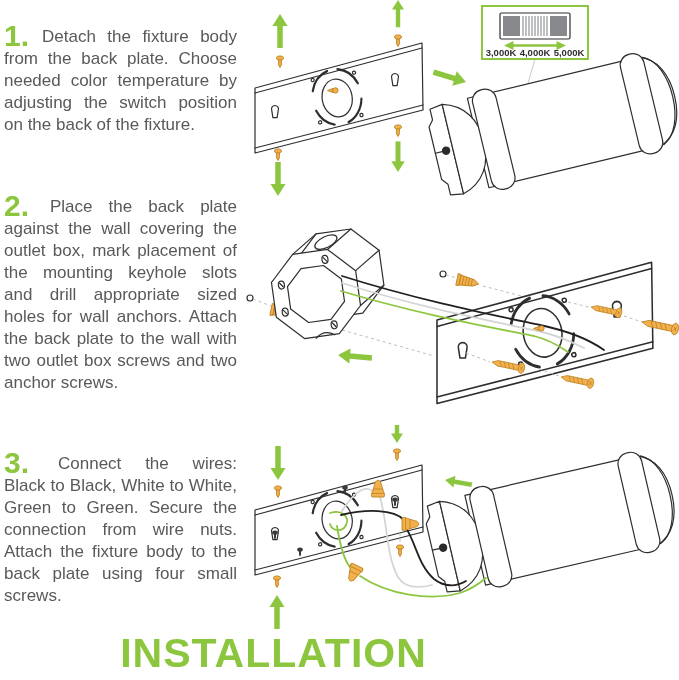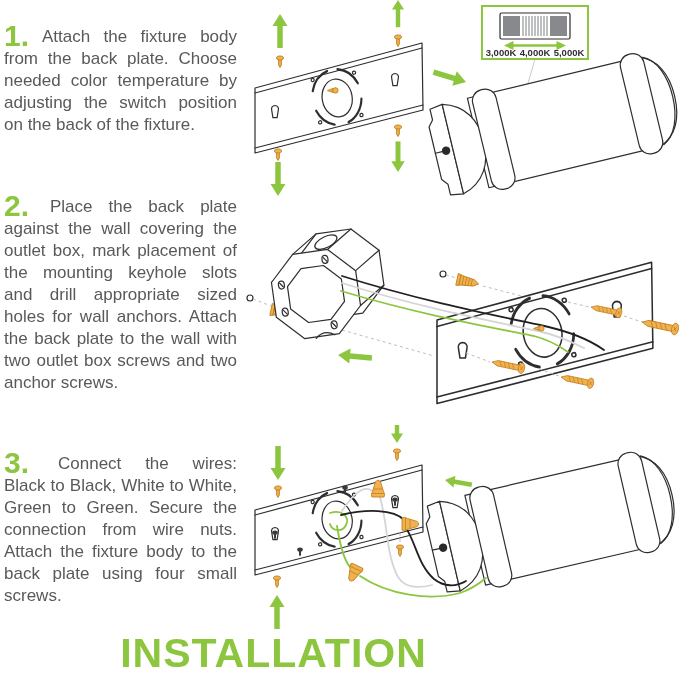--- a/index.html
+++ b/index.html
@@ -91,21 +91,21 @@
         <path class="ln" d="M210,-45 C223,-39 230,-21 230,0 C230,21 223,39 210,45"></path>
         <path class="fw" d="M4,-46 C26,-40 36,-22 36,0 C36,22 26,40 4,46 Z"></path>
         <rect class="fw" x="34" y="-51" width="24" height="102" rx="11"></rect>
         <rect class="fw" x="186" y="-51" width="24" height="102" rx="11"></rect>
       </g>
     </defs>
   </svg>
 
   <div class="step" style="top:26px">
     <span class="num">1.</span>
-    <p class="ind1">Attach the fixture body from the back plate. Choose needed color temperature by adjusting the switch position on the back of the fixture.</p>
+    <p class="ind1">Detach the fixture body from the back plate. Choose needed color temperature by adjusting the switch position on the back of the fixture.</p>
   </div>
 
   <div class="step" style="top:196px">
     <span class="num">2.</span>
     <p class="ind2">Place the back plate against the wall covering the outlet box, mark placement of the mounting keyhole slots and drill appropriate sized holes for wall anchors. Attach the back plate to the wall with two outlet box screws and two anchor screws.</p>
   </div>
 
   <div class="step" style="top:453px">
     <span class="num">3.</span>
     <p class="ind3">Connect the wires: Black to Black, White to White, Green to Green. Secure the connection from wire nuts. Attach the fixture body to the back plate using four small screws.</p>

